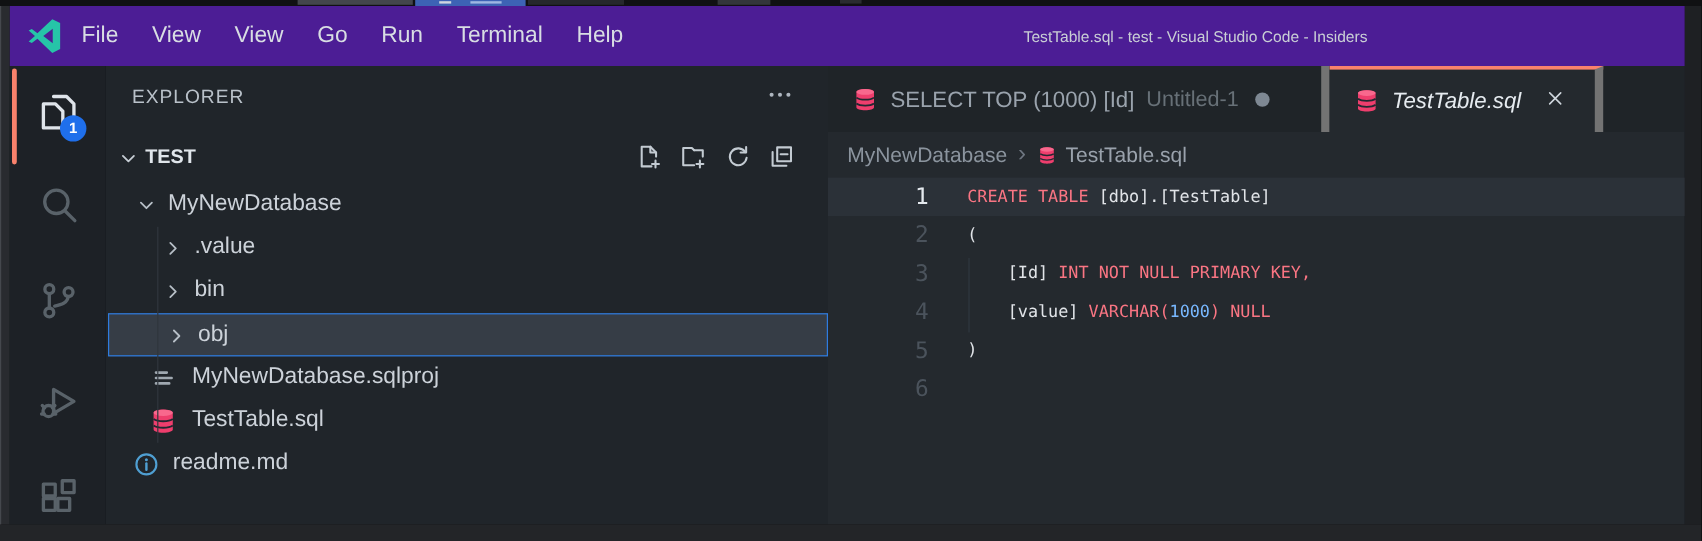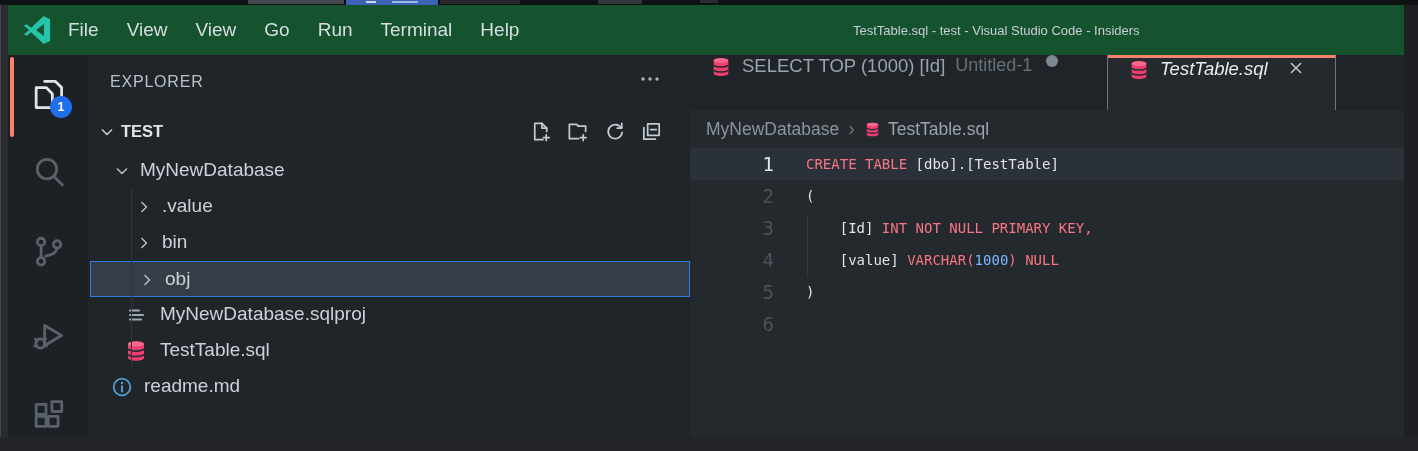--- a/index.html
+++ b/index.html
@@ -7,21 +7,21 @@
           font-family:"Liberation Sans",sans-serif;-webkit-font-smoothing:antialiased;}
   .abs{position:absolute;}
 
   
   .edge-top{left:0;top:0;width:1418px;height:5px;background:#101113;}
   .edge-left{left:0;top:5px;width:8px;height:432px;background:#292b2f;border-left:1px solid #45484d;box-sizing:border-box;}
   .edge-right{left:1404px;top:5px;width:14px;height:432px;background:#1e2023;}
   .edge-bottom{left:0;top:437px;width:1418px;height:14px;background:#232528;}
 
   
-  .titlebar{left:8px;top:5px;width:1396px;height:50px;background:#14532d;}
+  .titlebar{left:8px;top:5px;width:1396px;height:50px;background:#4c1d95;}
   .logo{left:14px;top:10px;width:30px;height:30px;}
   .menubar{left:46px;top:0;height:50px;display:flex;align-items:center;}
   .menu-item{padding:0 14px;height:34px;display:flex;align-items:center;color:#d8dde3;font-size:19px;border-radius:5px;cursor:default;}
   .win-title{left:845px;top:0;height:50px;display:flex;align-items:center;color:#c9ced5;font-size:13px;white-space:nowrap;}
 
   
   .activitybar{left:8px;top:55px;width:80px;height:382px;background:#1d2126;}
   .ab-active-bar{left:2px;top:2px;width:4px;height:80px;background:#f9826c;border-radius:2px;}
   .ab-item{left:0;width:80px;height:56px;display:flex;align-items:center;justify-content:center;color:#596269;}
   .ab-item.active{color:#dfe4ea;}
@@ -48,21 +48,21 @@
   .t-chev{position:absolute;top:8px;width:20px;height:20px;color:#b6bec6;}
   .t-chev svg{width:20px;height:20px;}
   .t-icon{position:absolute;top:6px;width:24px;height:24px;}
   .t-icon svg{width:24px;height:24px;}
   .t-label{position:absolute;top:6px;white-space:nowrap;}
   .indent-guide{left:43px;top:134px;width:1px;height:180px;background:#30363d;}
 
   
   .editor{left:690px;top:55px;width:714px;height:382px;background:#24292e;}
   .tabbar{left:0;top:0;width:714px;height:55px;background:#1f2428;display:flex;}
-  .tab{position:relative;height:55px;display:flex;box-sizing:border-box;border-right:1px solid #737373;}
+  .tab{position:relative;height:55px;display:flex;align-items:center;box-sizing:border-box;border-right:7px solid #737373;}
   .tab.inactive{width:418px;background:#1f2428;}
   .tab.active{width:228px;background:#24292e;border-top:3px solid #f9826c;}
   .tab .t-icon2{width:22px;height:24px;margin:0 10px 0 20px;flex:0 0 auto;}
   .tab .t-icon2 svg{width:22px;height:24px;}
   .tab-label{font-size:18.5px;color:#9aa3ad;white-space:nowrap;}
   .tab.active .tab-label{color:#e6ebf0;font-style:italic;}
   .tab-desc{font-size:18px;color:#677077;margin-left:10px;white-space:nowrap;}
   .mod-dot{width:12px;height:12px;border-radius:50%;background:#7e8893;margin-left:14px;flex:0 0 auto;}
   .tab-close{margin-left:16px;width:24px;height:24px;color:#ced5dc;display:flex;align-items:center;justify-content:center;flex:0 0 auto;}
   .tab-close svg{width:20px;height:20px;}

